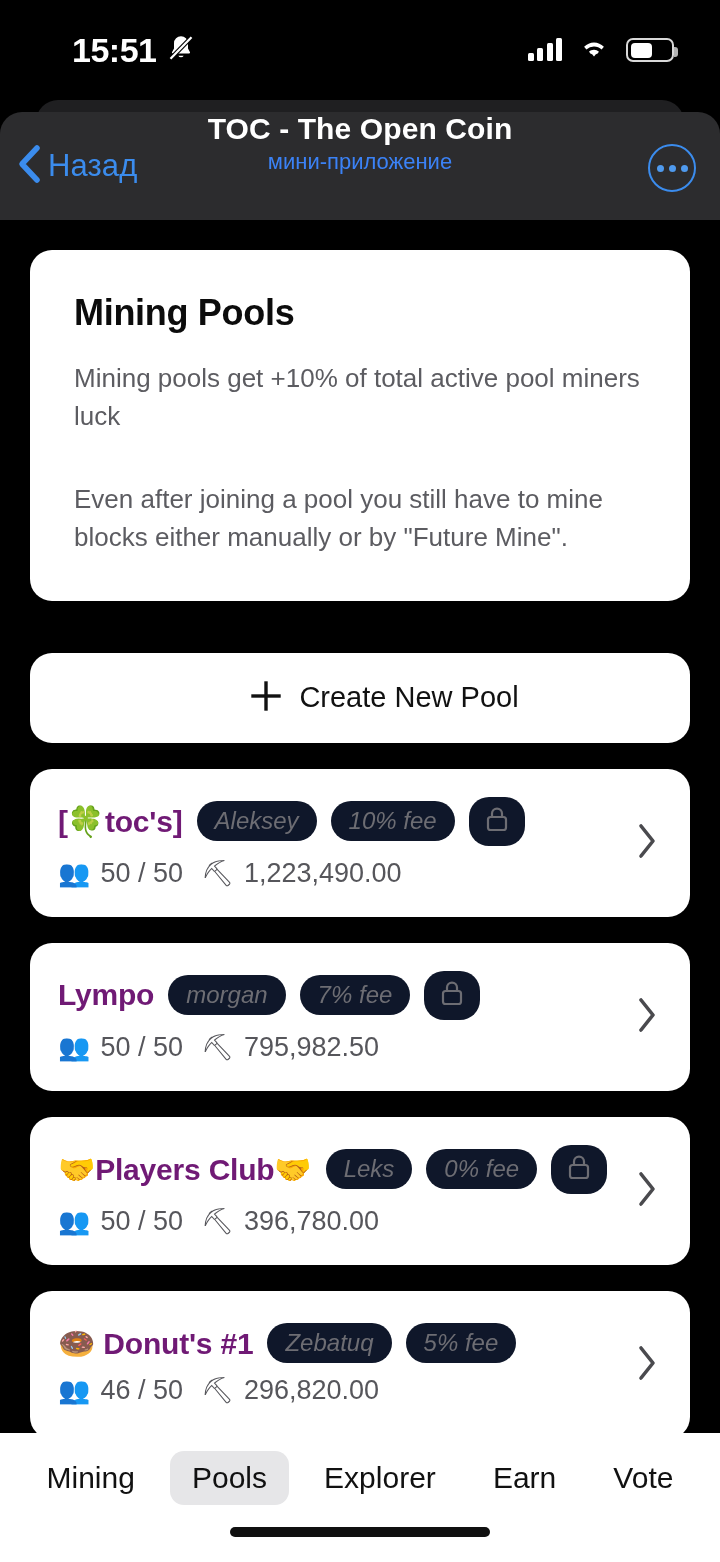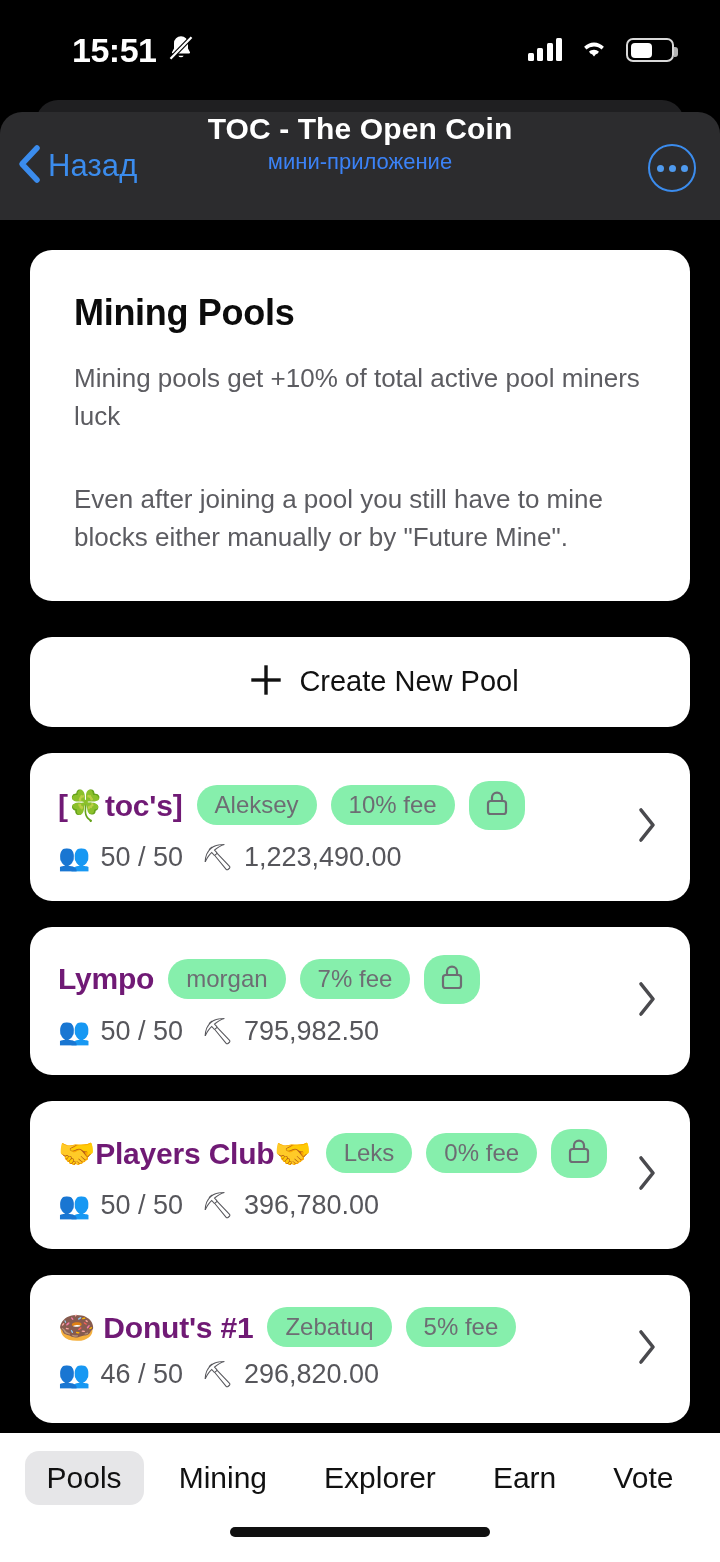--- a/index.html
+++ b/index.html
@@ -74,39 +74,39 @@
   .card{
     background:#fff; border-radius:22px; margin:0 30px;
   }
 
   .info-card{ margin-top:30px; padding:42px 44px 44px; }
   .info-title{ font-size:36px; font-weight:700; color:#0c0c0c; letter-spacing:-0.3px; }
   .info-p{ font-size:26px; line-height:1.45; color:#5c5c61; margin-top:26px; }
   .info-p.second{ margin-top:46px; }
 
   .create-card{
-    margin-top:36px; height:90px;
+    margin-top:52px; height:90px;
     display:flex; align-items:center; justify-content:center; gap:16px; cursor:pointer;padding-left:48px;
   }
   .plus{ display:block; }
   .create-label{ font-size:29px; color:#111; }
 
   .pool-card{
     margin-top:26px; height:148px; padding:0 30px 0 28px;
     display:flex; align-items:center; cursor:pointer;
   }
   .pool-main{ flex:1; min-width:0; }
   .pool-row1{ display:flex; align-items:center; gap:14px; }
   .pool-name{
     font-size:30px; font-weight:700; color:#701a75; letter-spacing:-0.2px;
     white-space:nowrap; display:flex; align-items:center;
   }
   .pill{
-    background:#86efac; border-radius:20px; padding:7px 18px;
-    font-size:24px; color:#6d6d73; white-space:nowrap; line-height:1.1;
+    background:#0f172a; border-radius:20px; padding:7px 18px;
+    font-size:24px; color:#6d6d73; white-space:nowrap; line-height:1.1;font-style:italic;
   }
   .pill.lock{ padding:7px 14px; display:flex; align-items:center; }
   .pool-row2{ display:flex; align-items:center; gap:18px; margin-top:12px; }
   .stat{ display:flex; align-items:center; gap:10px; font-size:27px; color:#56565b; }
   .stat .emo{ font-size:26px; }
   .chev-right{ flex:0 0 auto; margin-left:12px; }
 
   
   .tabbar{
     position:absolute; left:0; bottom:0; width:720px; height:129px;
@@ -306,22 +306,22 @@
           <span class="chev-right"><svg width="26" height="42" viewBox="0 0 26 42">
               <polyline points="7,6 19,21 7,36" fill="none" stroke="#4a4a4e" stroke-width="3.6" stroke-linecap="round" stroke-linejoin="round"></polyline>
             </svg></span>
         </div>
       </div>
 
   </div>
 
   <div class="tabbar">
     <div class="tabs" id="tab-strip">
+        <div class="tab">Mining</div>
         <div class="tab active">Pools</div>
-        <div class="tab">Mining</div>
         <div class="tab">Explorer</div>
         <div class="tab">Earn</div>
         <div class="tab">Vote</div>
       </div>
     <div class="home-ind"></div>
   </div>
 
 </div>
 
 </body></html>

